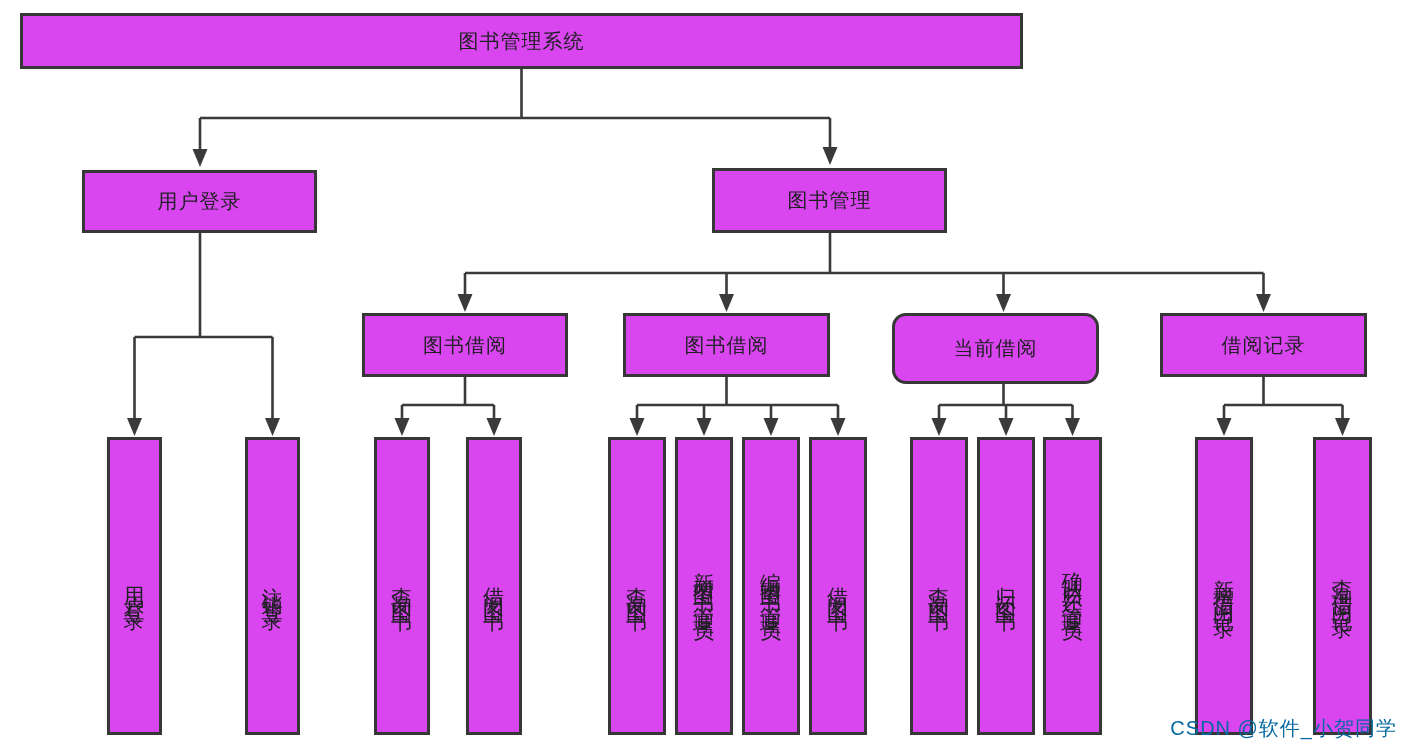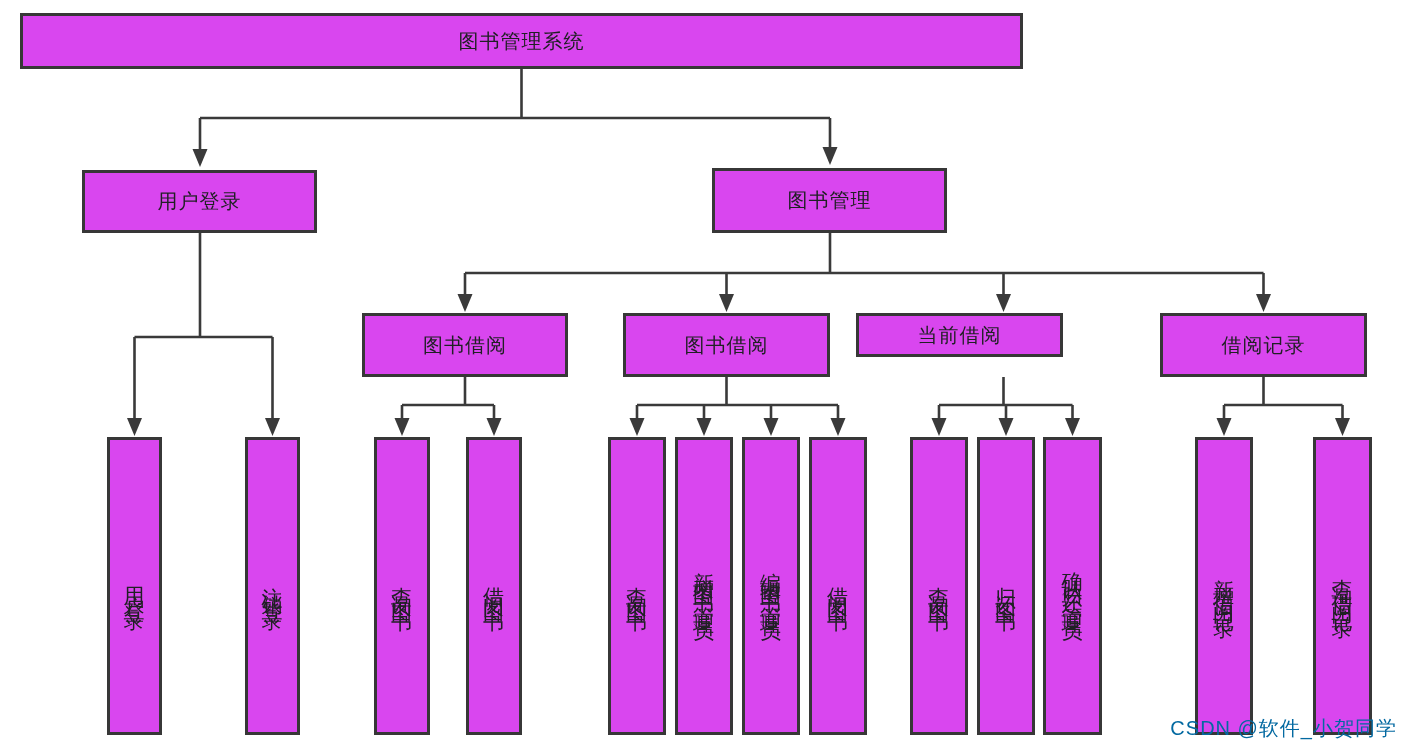--- a/index.html
+++ b/index.html
@@ -38,21 +38,21 @@
   }
   .v-node.long { letter-spacing: 7px; }
   
   .n-root { left: 20px; top: 13px; width: 1003px; height: 56px; }
   
   .n-userlogin { left: 82px;  top: 170px; width: 235px; height: 63px; }
   .n-bookmgmt  { left: 712px; top: 168px; width: 235px; height: 65px; }
   
   .n-sec0 { left: 362px;  top: 313px; width: 206px; height: 64px; }
   .n-sec1 { left: 623px;  top: 313px; width: 207px; height: 64px; }
-  .n-sec2 { left: 856px;  top: 313px; width: 207px; height: 44px; }
+  .n-sec2 { left: 892px;  top: 313px; width: 207px; height: 71px; border-radius: 14px; }
   .n-sec3 { left: 1160px; top: 313px; width: 207px; height: 64px; }
   
   .leaf { top: 437px; height: 298px; }
   .n-a0 { left: 107px;  width: 55px; }
   .n-a1 { left: 245px;  width: 55px; }
   .n-b0 { left: 374px;  width: 56px; }
   .n-b1 { left: 466px;  width: 56px; }
   .n-c0 { left: 608px;  width: 58px; }
   .n-c1 { left: 675px;  width: 58px; }
   .n-c2 { left: 742px;  width: 58px; }

